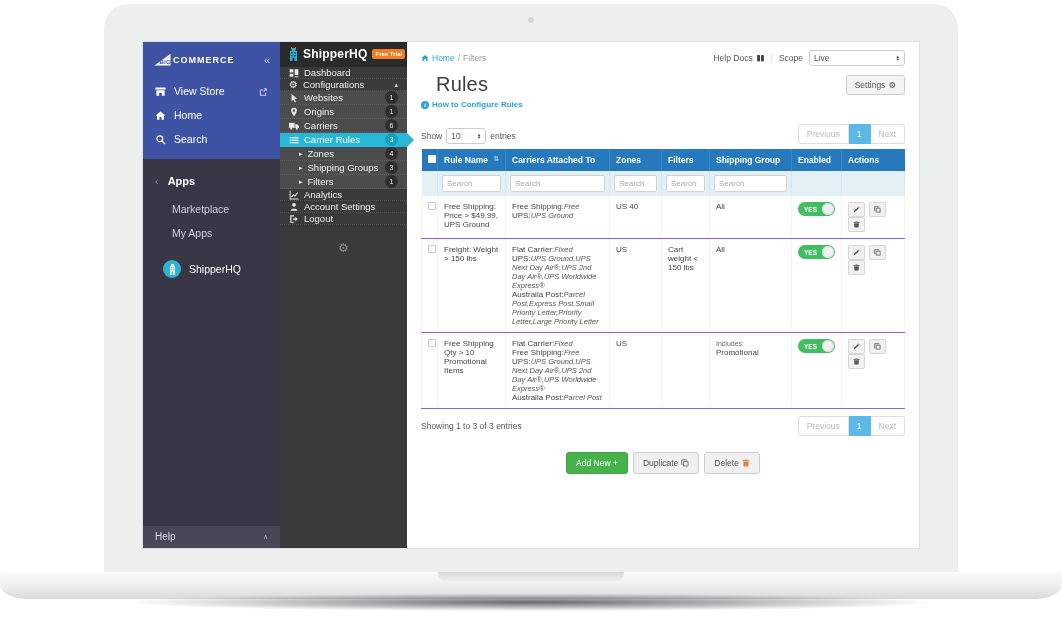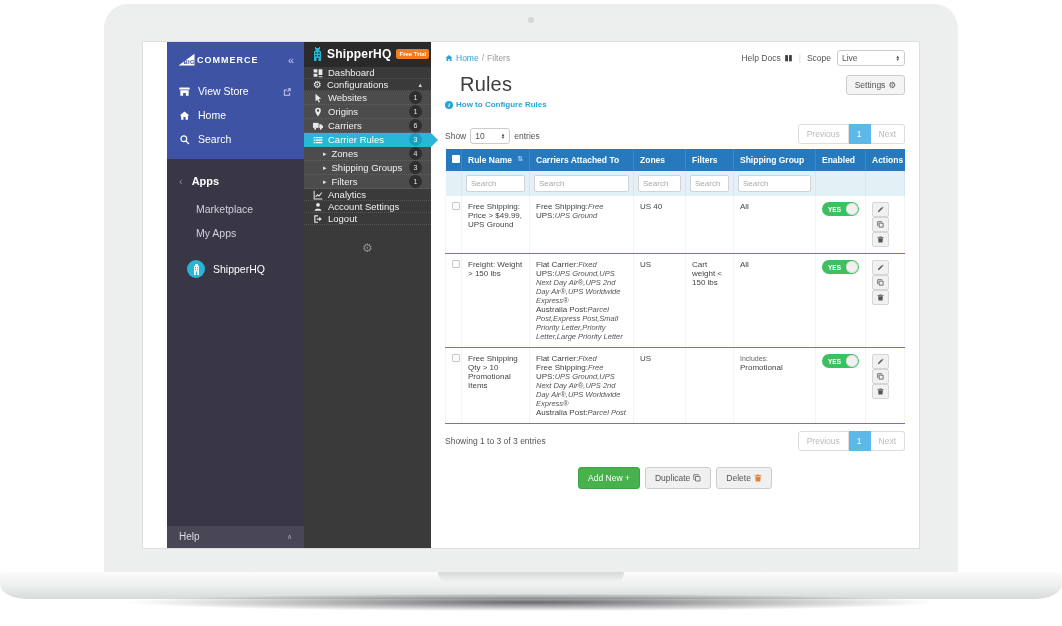--- a/index.html
+++ b/index.html
@@ -8,21 +8,21 @@
 
   
   .screen { position:absolute; left:104px; top:4px; width:854px; height:568px; background:#edefef; border-radius:24px 24px 0 0; }
   .camera { position:absolute; left:50%; top:13px; width:6px; height:6px; margin-left:-3px; border-radius:50%; background:#d3d6d6; }
   .viewport { position:absolute; left:39px; top:38px; width:776px; height:506px; display:flex; background:#fff; box-shadow:0 0 0 1px #dddfdf; }
   .base { position:absolute; left:0; top:572px; width:1062px; height:27px; background:linear-gradient(180deg,#fbfbfb,#eceded 55%,#d8d9d9); border-radius:4px 4px 26px 26px / 4px 4px 15px 15px; }
   .notch { position:absolute; left:438px; top:572px; width:186px; height:10px; background:linear-gradient(180deg,#d7d8d8,#f0f1f1); border-radius:0 0 9px 9px; }
   .floor-shadow { position:absolute; left:4px; top:594px; width:1054px; height:26px; background:radial-gradient(ellipse 52% 46% at 50% 32%, rgba(15,15,20,.62), rgba(15,15,20,0) 74%); }
 
   
-  .bc-sidebar { width:137px; flex-shrink:0; display:flex; flex-direction:column; background:#393646; color:#fff;margin-left:24px; }
+  .bc-sidebar { width:137px; flex-shrink:0; display:flex; flex-direction:column; background:#393646; color:#fff; }
   .bc-top { background:#3e53a4; padding-bottom:8px; }
   .bc-logo { display:flex; align-items:center; padding:11px 10px 13px; }
   .sail { position:relative; width:19px; height:13px; margin-right:1px; flex-shrink:0; }
   .sail svg { width:19px; height:13px; display:block; }
   .sail .big { position:absolute; right:1px; bottom:1px; font-size:6px; font-weight:bold; color:#3e53a4; letter-spacing:.3px; }
   .commerce { font-size:9px; font-weight:bold; letter-spacing:1px; color:#fff; }
   .collapse { margin-left:auto; color:#c3cbef; font-size:11px; cursor:pointer; }
   .bc-item { display:flex; align-items:flex-end; gap:8px; padding:6px 12px; font-size:10.5px; color:#fff; }
   .bc-ic { display:flex; } .bc-ic svg { width:11px; height:11px; fill:#fff; }
   .bc-ext { margin-left:auto; display:flex; } .bc-ext svg { width:10px; height:10px; fill:#c3cbef; }
@@ -61,21 +61,21 @@
   .main { flex:1; background:#fff; padding:8px 14px 0; font-size:8.5px; color:#555; overflow:hidden; }
   .topbar { display:flex; align-items:center; height:16px; }
   .crumb { display:flex; align-items:center; gap:3px; color:#9a9a9a; font-size:8.5px; }
   .crumb-home { color:#29a3d8; display:flex; gap:3px; align-items:center; cursor:pointer; }
   .crumb-home svg { width:8px; height:8px; fill:#29a3d8; }
   .top-right { margin-left:auto; display:flex; align-items:center; gap:6px; color:#555; font-size:8.5px; }
   .help-docs { display:flex; align-items:center; gap:3px; cursor:pointer; }
   .help-docs svg { width:9px; height:9px; fill:#444; }
   .pipe { color:#d5d5d5; }
   .select { border:1px solid #ccc; border-radius:3px; background:#fff; display:flex; align-items:center; font-size:8.5px; color:#555; padding:2px 4px; cursor:pointer; }
-  .scope-select { width:68px; }
+  .scope-select { width:96px; }
   .show-select { width:40px; }
   .ud { display:flex; flex-direction:column; margin-left:auto; font-size:4.5px; line-height:3.4px; color:#555; }
   .title-row { display:flex; align-items:center; margin-top:7px;margin-left:15px; }
   .page-title { font-size:20px; font-weight:400; color:#3d3d3d; letter-spacing:.2px; }
   .settings-btn { margin-left:auto; background:#f4f4f4; border:1px solid #ccc; border-radius:3px; padding:4px 8px; font-size:8.5px; color:#555; display:flex; gap:3px; align-items:center; cursor:pointer; }
   .howto { display:flex; align-items:center; gap:3px; color:#29a3d8; font-weight:bold; font-size:8px; margin-top:4px; cursor:pointer; }
   .info-ic { width:8px; height:8px; border-radius:50%; background:#29a3d8; color:#fff; font-size:6px; font-style:italic; font-weight:bold; display:flex; align-items:center; justify-content:center; }
   .show-row { display:flex; align-items:flex-end; margin-top:15px; }
   .show-left { display:flex; align-items:center; gap:4px; font-size:8.5px; color:#555; }
   .pagination { display:flex; margin-left:auto; }

